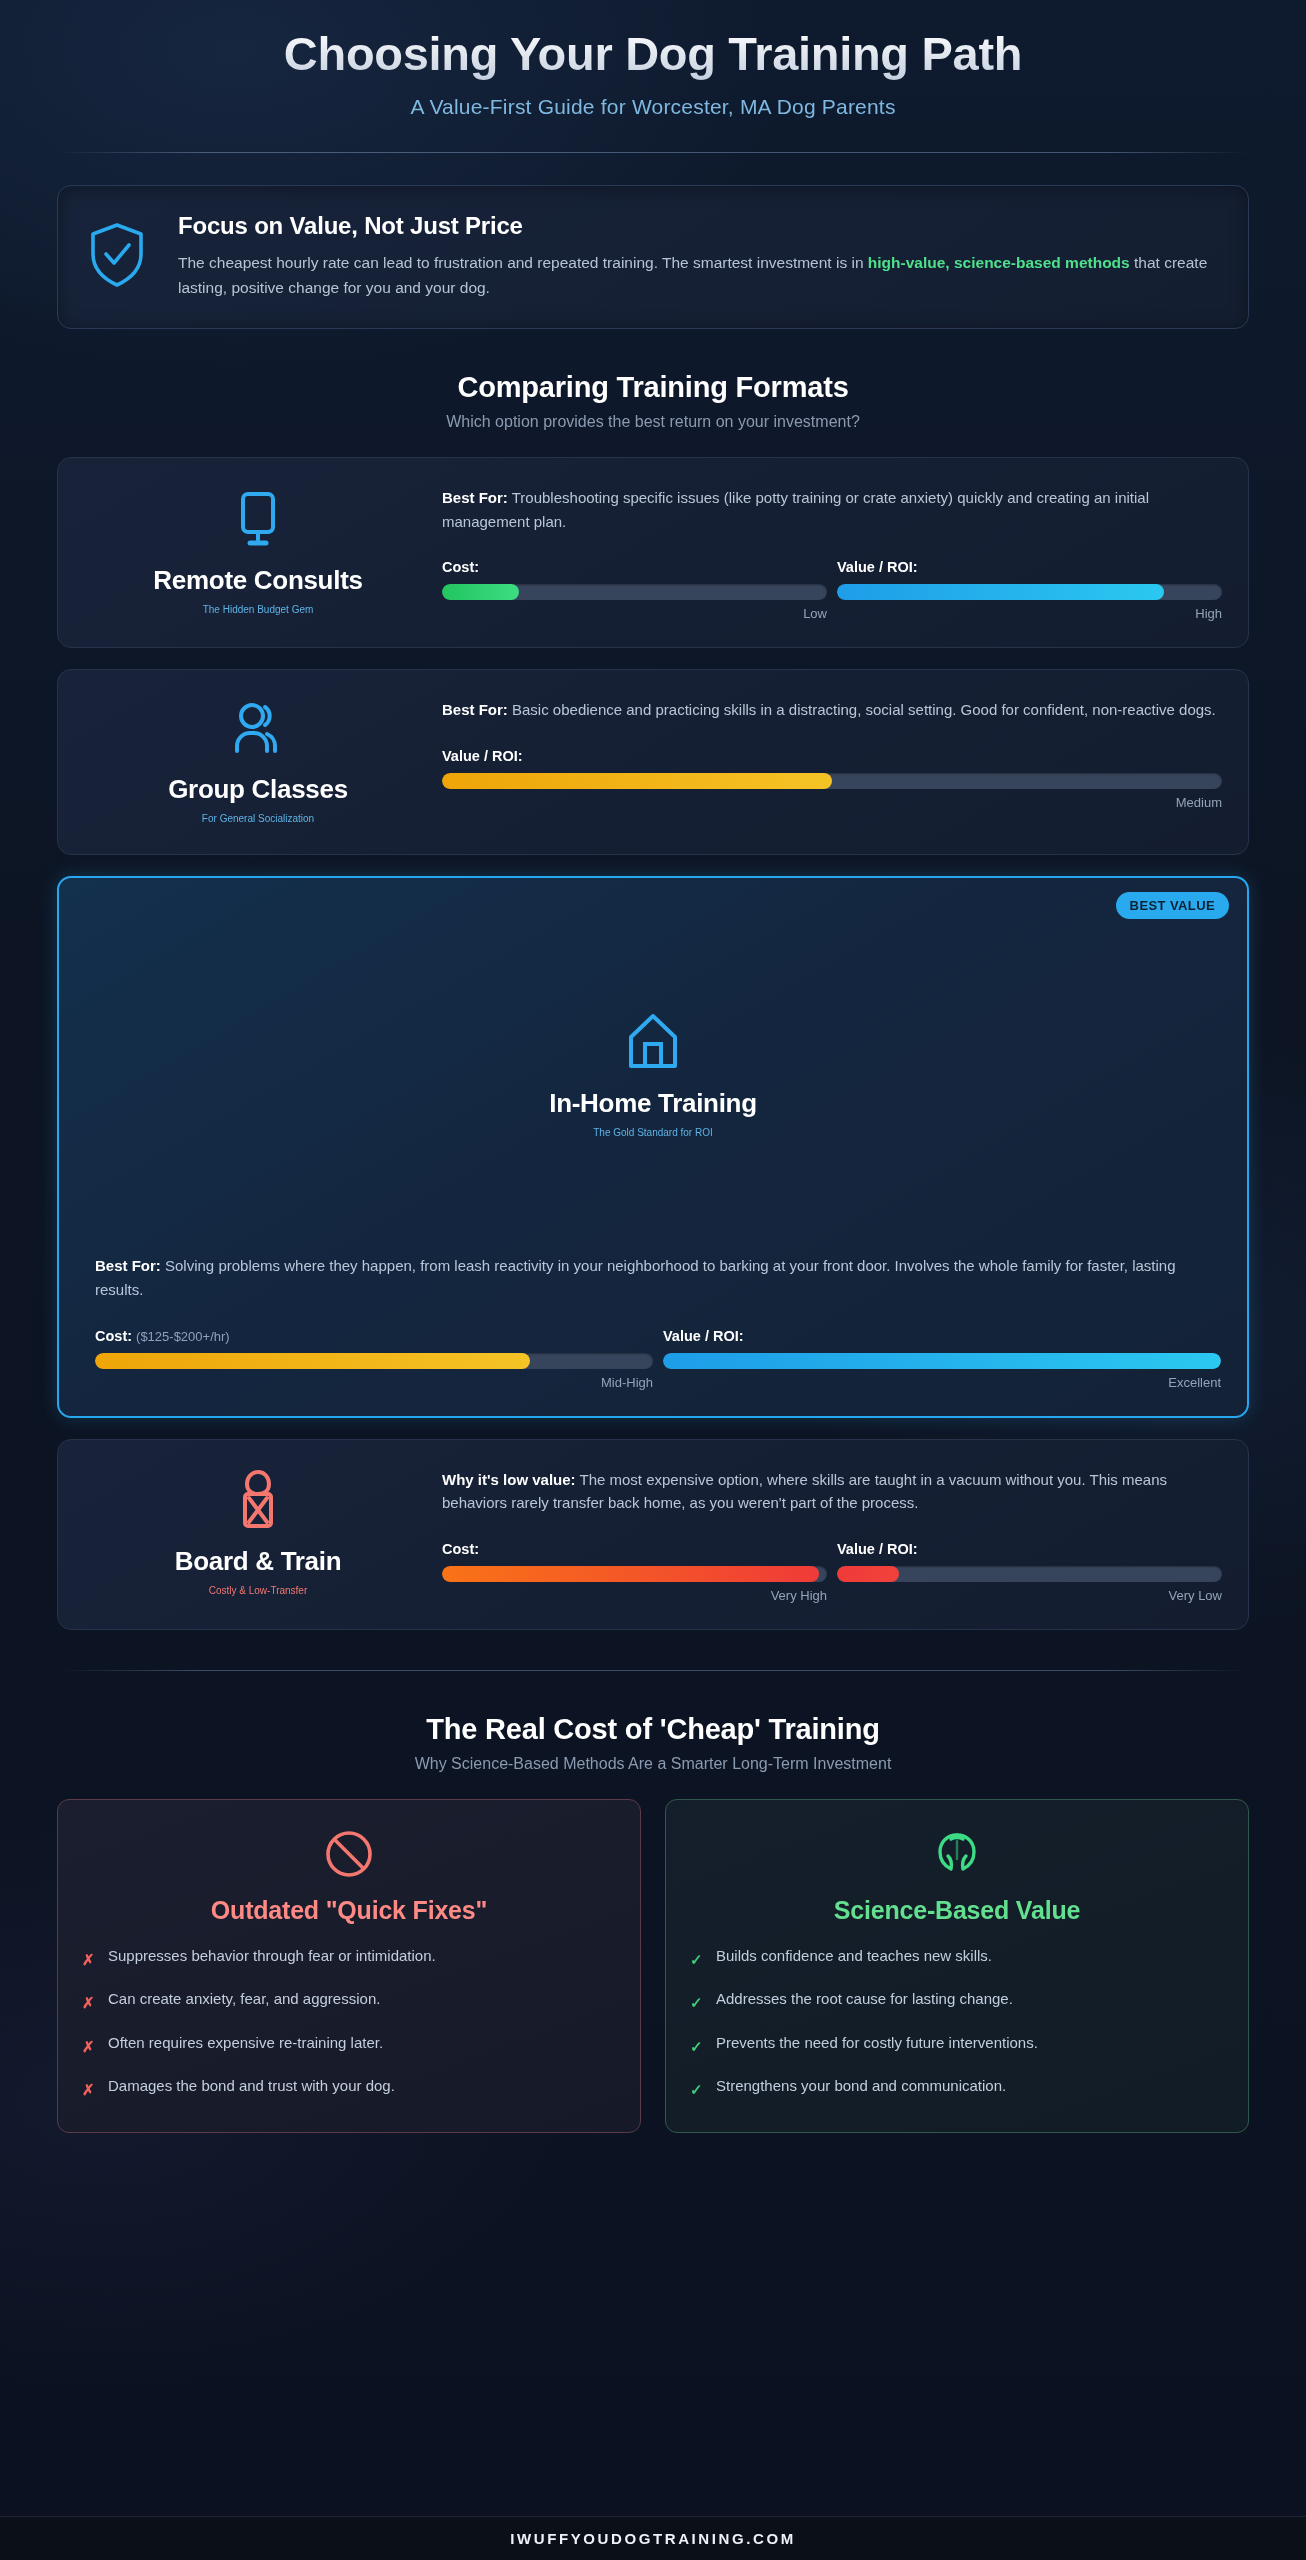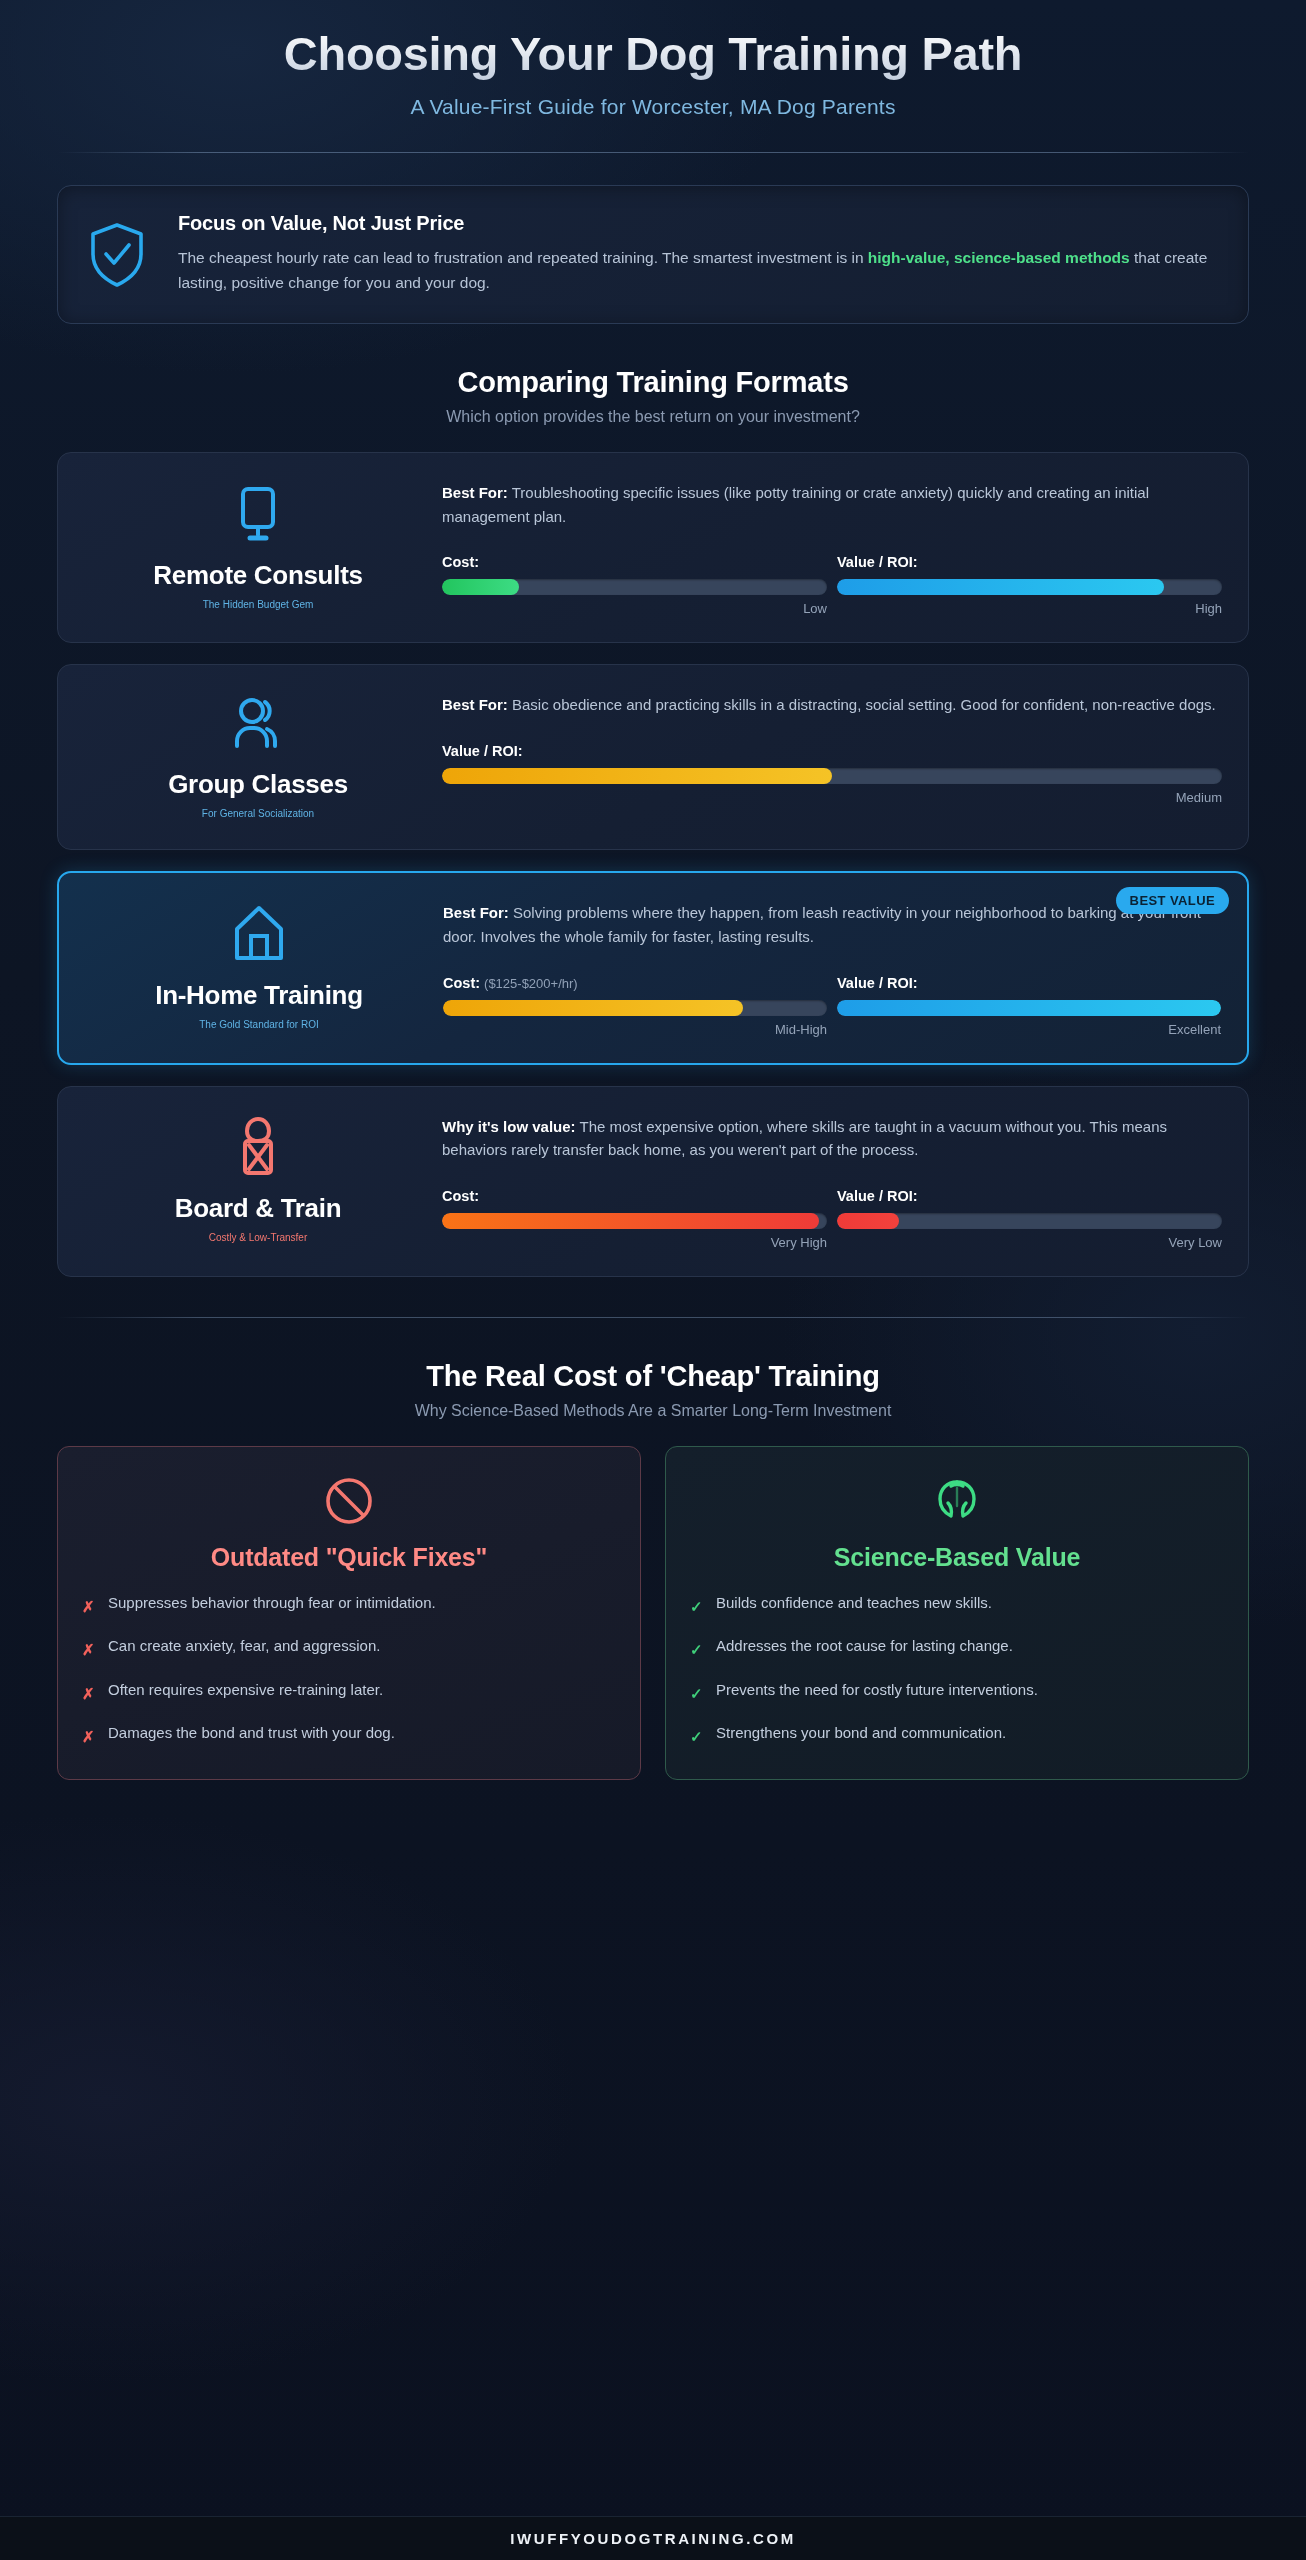--- a/index.html
+++ b/index.html
@@ -38,41 +38,42 @@
 
   
   .callout{
     margin-top:32px;display:flex;gap:22px;align-items:flex-start;
     background:linear-gradient(145deg,#17233a 0%,#141e31 100%);
     border:1px solid #2a3a55;border-radius:14px;padding:26px 30px 28px 28px;
     box-shadow:0 2px 18px rgba(0,0,0,.35) inset;
   }
   .callout .shield{flex:0 0 auto;width:62px;margin-top:10px;display:flex;justify-content:center;}
   .callout-body{flex:1 1 auto;padding-left:8px;}
-  .callout h3{font-size:20px;font-weight:bold;color:#ffffff;letter-spacing:-.2px;}
+  .callout h3{font-size:24px;font-weight:bold;color:#ffffff;letter-spacing:-.2px;}
   .callout p{margin-top:10px;font-size:15.5px;line-height:1.62;color:#b6c3d6;}
   .callout p .hl{color:#4ee08a;font-weight:bold;}
 
   
   .sec{margin-top:42px;text-align:center;}
   .sec h3{font-size:29px;font-weight:bold;color:#ffffff;letter-spacing:-.2px;}
   .sec p{margin-top:9px;font-size:16px;color:#8b9ab1;}
 
   
   .cards{margin-top:26px;display:flex;flex-direction:column;gap:21px;}
   .card{
     position:relative;display:flex;gap:0;align-items:stretch;
     background:linear-gradient(150deg,#18233a 0%,#151f33 55%,#141d30 100%);
     border:1px solid #27334a;border-radius:14px;padding:22px 26px 26px 26px;
     min-height:170px;
   }
   .card.featured{
     background:linear-gradient(150deg,#13304d 0%,#14263f 45%,#132236 100%);
     border:2px solid #27a8ee;
     box-shadow:0 0 18px rgba(39,168,238,.22);
+    flex-direction:column;
   }
   .card-left{flex:0 0 348px;display:flex;flex-direction:column;align-items:center;justify-content:center;padding-bottom:4px;}
   .card-icon{height:72px;display:flex;align-items:center;justify-content:center;margin-bottom:10px;}
   .card-title{font-size:26px;font-weight:bold;color:#ffffff;letter-spacing:-.3px;text-align:center;}
   .card-sub{margin-top:8px;font-size:10px;color:#5fb3e5;text-align:center;}
   .card.redtone .card-sub{color:#f4776f;}
   .card-right{flex:1 1 auto;padding-left:10px;padding-top:6px;}
   .best-for{font-size:15px;line-height:1.58;color:#b9c6d8;}
   .best-for b{color:#ffffff;font-weight:bold;}
   .meters{display:flex;gap:10px;margin-top:26px;justify-content:center;}

